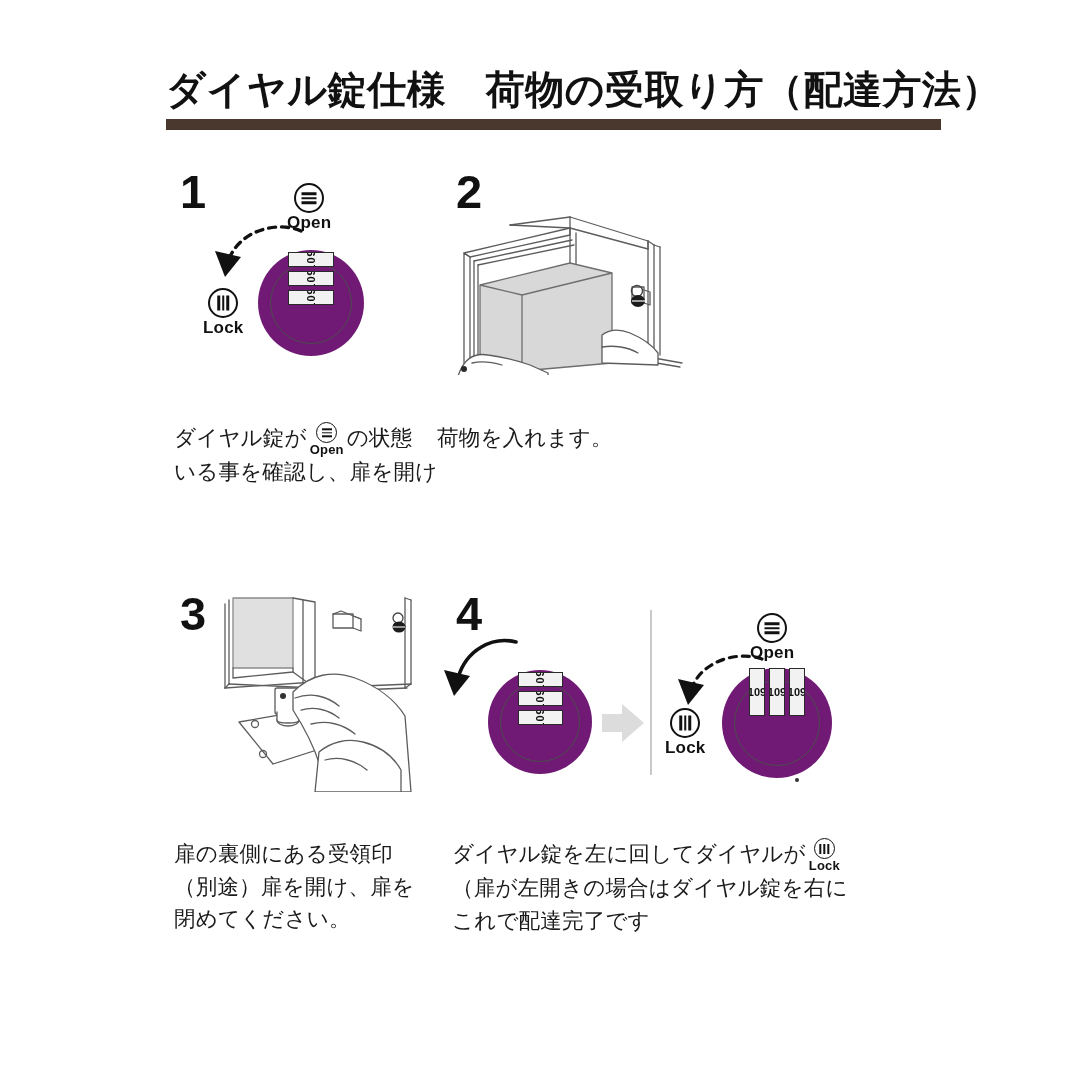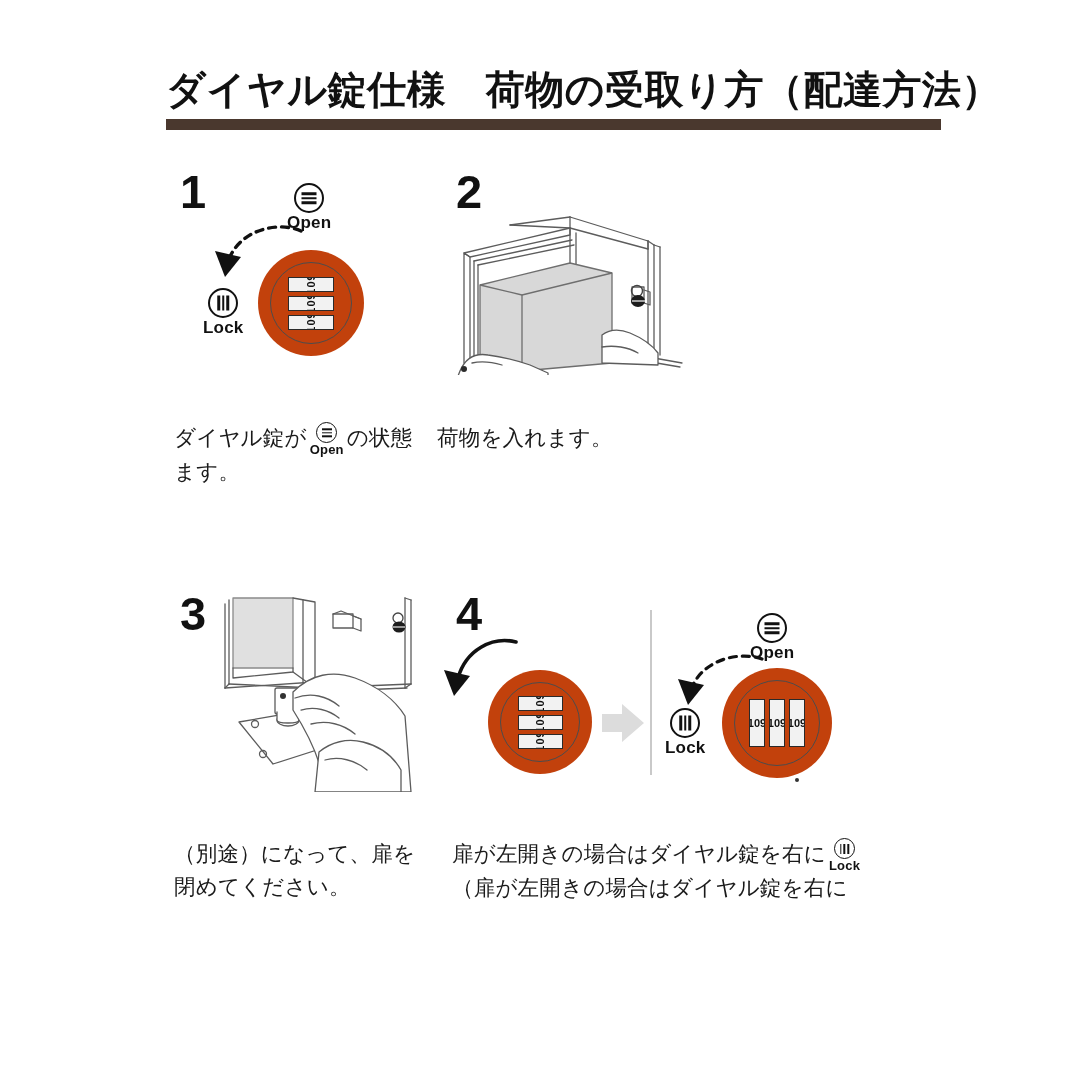--- a/index.html
+++ b/index.html
@@ -114,23 +114,22 @@
   .badge.inline { margin: 0 3px; }
   .badge.inline .ring { width: 21px; height: 21px; border-width: 1.6px; }
   .badge.inline.open .bars i { width: 10px; height: 1.8px; }
   .badge.inline.lock .bars i { width: 1.8px; height: 10px; }
   .badge.inline .blabel { font-size: 13px; margin-top: 0px; }
 
   
   .dial {
     position: absolute;
     border-radius: 50%;
-    background: #c2410c;
+    background: #701a75;
     display: flex;
-    align-items: center;
     justify-content: center;
   }
   .dial .inner-ring {
     position: absolute;
     left: 50%; top: 50%;
     transform: translate(-50%, -50%);
     border-radius: 50%;
     border: 1.5px solid #4c4c4c;
     box-sizing: border-box;
   }
@@ -236,21 +235,21 @@
     <div class="caption" style="left:174px; top:422px; width:300px;">
       <span class="ln">
         <span>ダイヤル錠が</span><span class="badge inline open"><span class="ring">
               <span class="bars">
                 <i></i>
                 <i></i>
                 <i></i>
               </span>
             </span><span class="blabel">Open</span></span><span>の状態</span>
       </span>
-      <span class="ln">ます。</span>
+      <span class="ln">いる事を確認し、扉を開け</span>
     </div>
   </div>
 
   <div class="step" style="left:0; top:0;">
     <div class="step-num" style="left:456px; top:168px;">2</div>
 
     <div class="art" style="left:452px; top:195px;">
       <svg width="270" height="180" viewBox="0 0 270 180">
         <g fill="none" stroke="#5c5c5c" stroke-width="1.3" stroke-linejoin="round" stroke-linecap="round">
 
@@ -369,21 +368,22 @@
           <path d="M80,106 C96,100 112,104 124,114"></path>
           <path d="M86,118 C100,114 114,118 124,126"></path>
           <path d="M96,132 C112,128 128,132 140,142"></path>
           <path d="M104,160 C116,150 132,146 148,150 C164,154 178,164 186,178 L186,200 L100,200 Z"></path>
           <path d="M110,168 C124,164 140,168 152,178"></path>
         </g>
       </svg>
     </div>
 
     <div class="caption" style="left:174px; top:838px; width:300px;">
-      <span class="ln">（別途）になって、扉を</span>
+      <span class="ln">扉の裏側にある受領印</span>
+      <span class="ln">（別途）扉を開け、扉を</span>
       <span class="ln">閉めてください。</span>
     </div>
   </div>
 
   <div class="step" style="left:0; top:0;">
     <div class="step-num" style="left:456px; top:590px;">4</div>
 
     <svg class="arrow-svg" style="left:440px; top:630px;" width="90" height="90" viewBox="0 0 90 90">
       <path d="M76,12 C52,6 26,20 18,48" fill="none" stroke="#111" stroke-width="3.6" stroke-linecap="round"></path>
       <polygon points="4,40 30,46 14,66" fill="#111"></polygon>
@@ -448,25 +448,26 @@
           </div>
         <div class="win" style="width:16px; height:48px; font-size:11px;">
             <span>109</span>
           </div>
       </div>
     </div>
     <div style="position:absolute; left:795px; top:778px; width:4px; height:4px; background:#333; border-radius:50%;"></div>
 
     <div class="caption" style="left:452px; top:838px; width:440px;">
       <span class="ln">
-        <span>扉が左開きの場合はダイヤル錠を右に</span><span class="badge inline lock"><span class="ring">
+        <span>ダイヤル錠を左に回してダイヤルが</span><span class="badge inline lock"><span class="ring">
               <span class="bars">
                 <i></i>
                 <i></i>
                 <i></i>
               </span>
             </span><span class="blabel">Lock</span></span>
       </span>
       <span class="ln">（扉が左開きの場合はダイヤル錠を右に</span>
+      <span class="ln">これで配達完了です</span>
     </div>
   </div>
 
 </div>
 
 </body></html>

